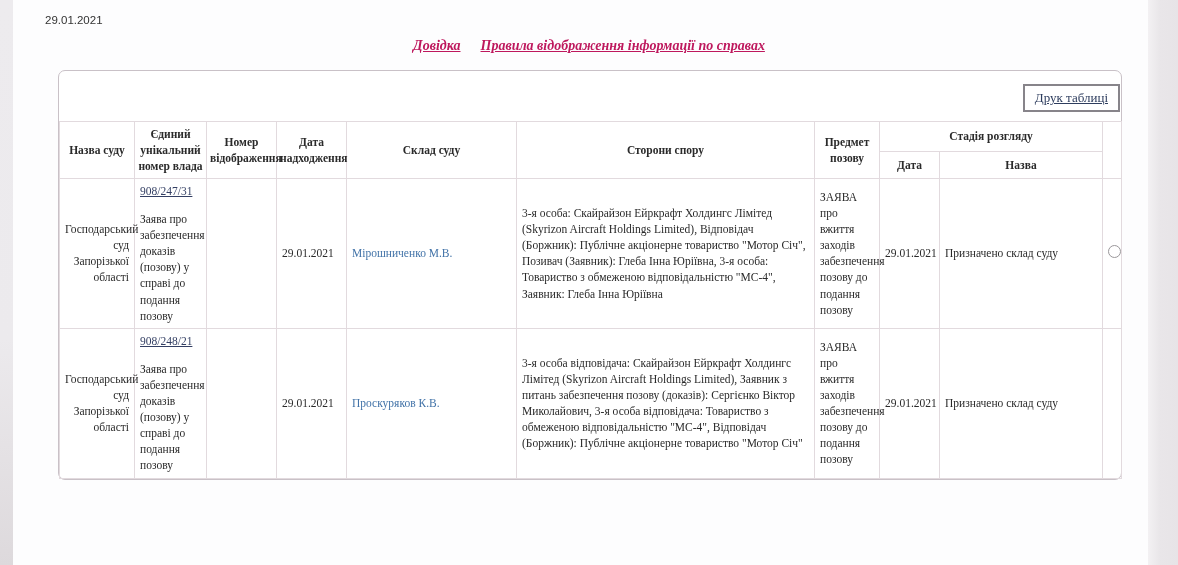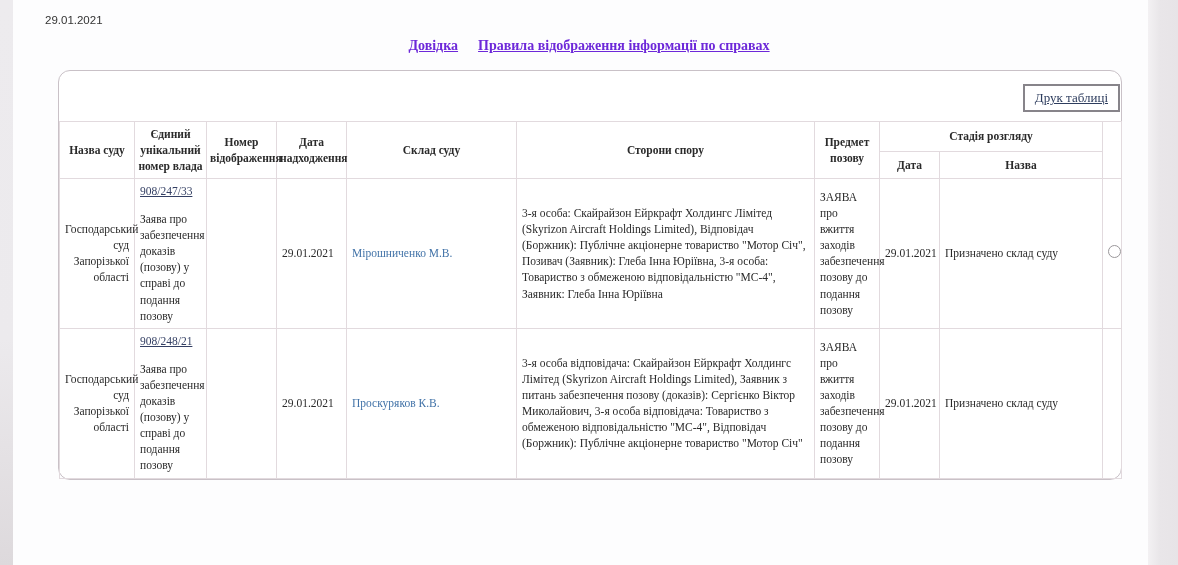--- a/index.html
+++ b/index.html
@@ -21,25 +21,25 @@
   }
   .topbar { position: absolute; top: 14px; left: 0; width: 100%; height: 16px;
     font-family: "Liberation Sans", sans-serif; font-size: 11.5px; color: #333; }
   .topbar .date { position: absolute; left: 45px; top: 0; }
   .topbar .title { position: absolute; left: 0; right: 0; text-align: center; top: 4px; }
   .navlinks {
     position: absolute; top: 38px; left: 0; width: 100%;
     display: flex; justify-content: center; gap: 20px;
     font-size: 14px; font-weight: bold;
   }
-  .navlinks a { color: #6d28d9; text-decoration: underline; cursor: pointer; }
+  .navlinks a { color: #be185d; text-decoration: underline; cursor: pointer; font-style: italic; }
 
   .panel {
     position: absolute; left: 58px; top: 70px; width: 1064px;
-    border: 1px solid #c9c1c7; border-radius: 12px;
+    border: 1px solid #c9c1c7; border-radius: 7px;
     background: #fff;
   }
   .toolbar {
     display: flex; justify-content: flex-end; align-items: center;
     padding: 13px 1px 9px 1px; gap: 2px;
   }
   .btn { font-family: "Liberation Serif", serif; font-size: 13px; background: #fff; cursor: pointer; }
   .btn-print {
     border: 2px solid #87848a; padding: 4px 10px;
     color: #2e3d5e; text-decoration: underline;
@@ -123,21 +123,21 @@
       </tr>
       <tr class="hdr-b">
         <th>Дата</th>
         <th>Назва</th>
       </tr>
     </thead>
     <tbody>
       <tr class="case-row-1">
         <td class="c-court">Господарський суд Запорізької області</td>
         <td class="c-case">
-          <a>908/247/33</a>
+          <a>908/247/31</a>
           <div>Заява про забезпечення доказів (позову) у справі до подання позову</div>
         </td>
         <td class="c-proc"></td>
         <td class="c-date">29.01.2021</td>
         <td class="c-judge">
           <a>Мірошниченко М.В.</a>
         </td>
         <td class="c-parties">3-я особа: Скайрайзон Ейркрафт Холдингс Лімітед (Skyrizon Aircraft Holdings Limited), Відповідач (Боржник): Публічне акціонерне товариство "Мотор Січ", Позивач (Заявник): Глеба Інна Юріївна, 3-я особа: Товариство з обмеженою відповідальністю "МС-4", Заявник: Глеба Інна Юріївна</td>
         <td class="c-subject">ЗАЯВА про вжиття заходів забезпечення позову до подання позову</td>
         <td class="c-stagedate">29.01.2021</td>

